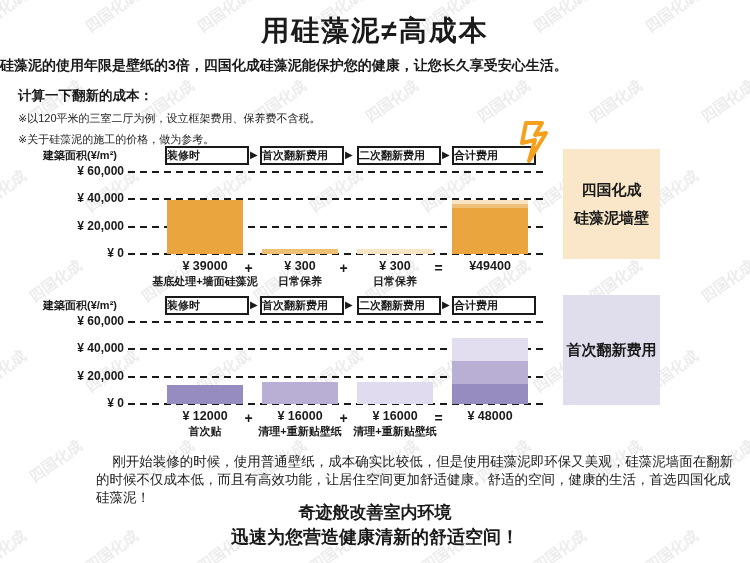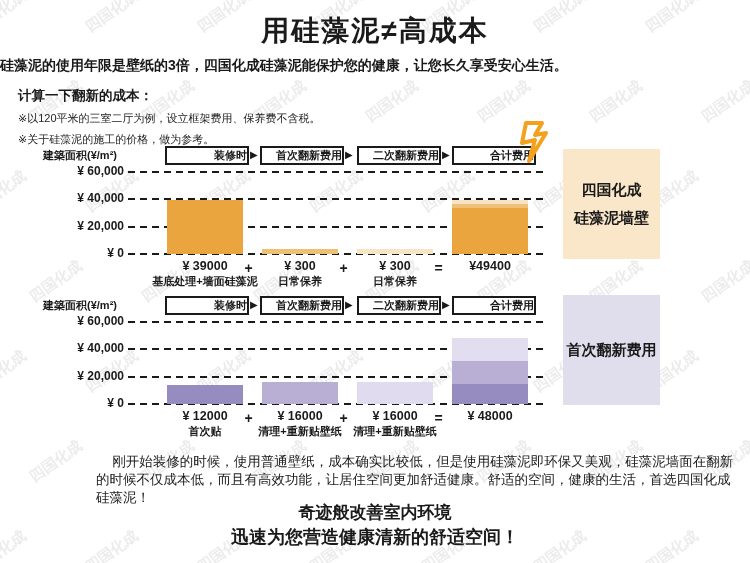--- a/index.html
+++ b/index.html
@@ -17,21 +17,21 @@
   .intro-note{font-size:11px;margin-top:6px;color:#222;}
   .callout{position:absolute;left:413px;top:95px;width:288px;height:31px;border-radius:17px;
            display:flex;align-items:center;justify-content:center;
            font-size:15.5px;font-weight:bold;color:#151515;z-index:2;}
   .bolt{position:absolute;left:512px;top:121px;z-index:2;}
   .chart{position:absolute;left:0;width:750px;height:150px;}
   #chart-0{top:146px;} #chart-1{top:296px;}
   .axis-label{position:absolute;left:0;top:2px;width:160px;text-align:center;
               font-size:11px;font-weight:bold;}
   .stage-box{position:absolute;top:0;height:15px;border:2px solid #1a1a1a;background:#fff;
-             text-align:right;font-size:11px;font-weight:bold;line-height:15px;}
+             text-align:left;font-size:11px;font-weight:bold;line-height:15px;}
   .stage-arrow{position:absolute;top:3px;font-size:10px;}
   .gridline{position:absolute;left:128px;width:418px;height:2px;
             background:repeating-linear-gradient(90deg,#1a1a1a 0 7px,transparent 7px 12px);}
   .ytick{position:absolute;left:68px;width:56px;text-align:right;font-size:12px;font-weight:bold;}
   .bar,.bar-seg{position:absolute;}
   .bar-amount{position:absolute;text-align:center;font-size:12.5px;font-weight:bold;white-space:nowrap;}
   .bar-sub{position:absolute;text-align:center;font-size:11px;font-weight:bold;white-space:nowrap;}
   .op{position:absolute;width:20px;text-align:center;font-size:14px;font-weight:bold;}
   .side-box{position:absolute;left:563px;width:97px;height:110px;display:flex;flex-direction:column;
             align-items:center;justify-content:center;gap:9px;font-size:15px;font-weight:bold;}

